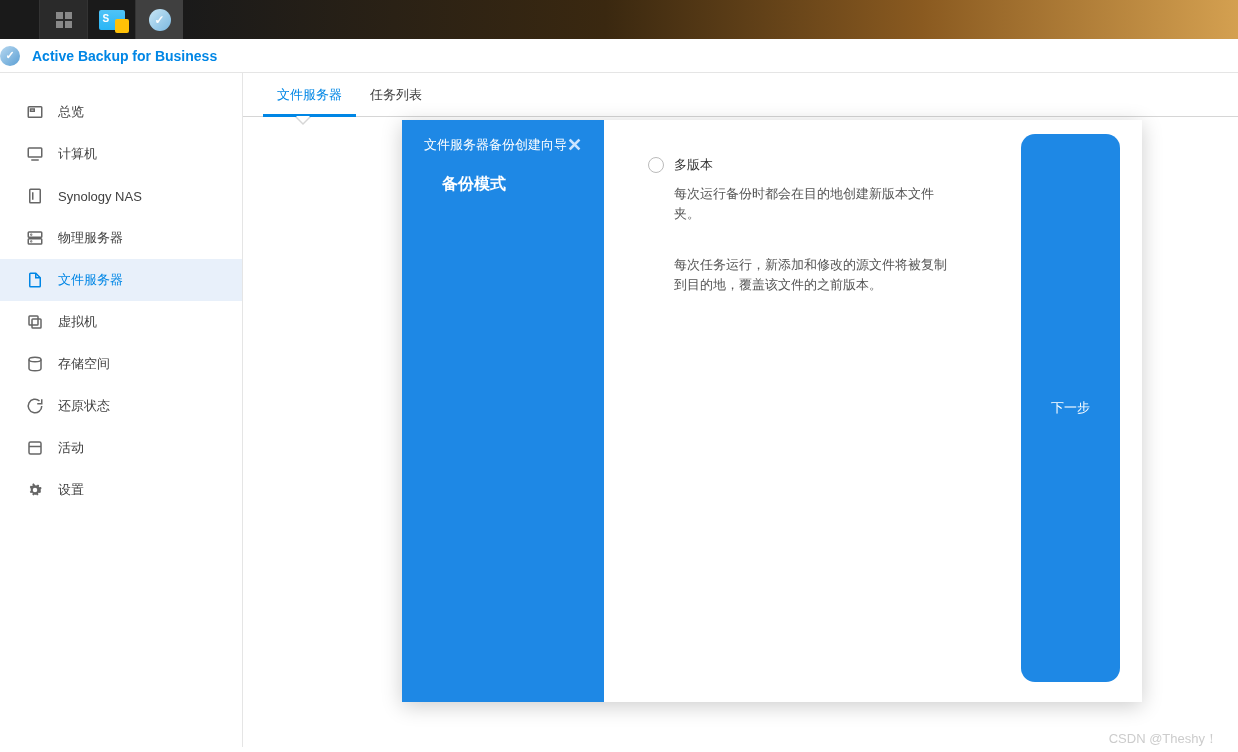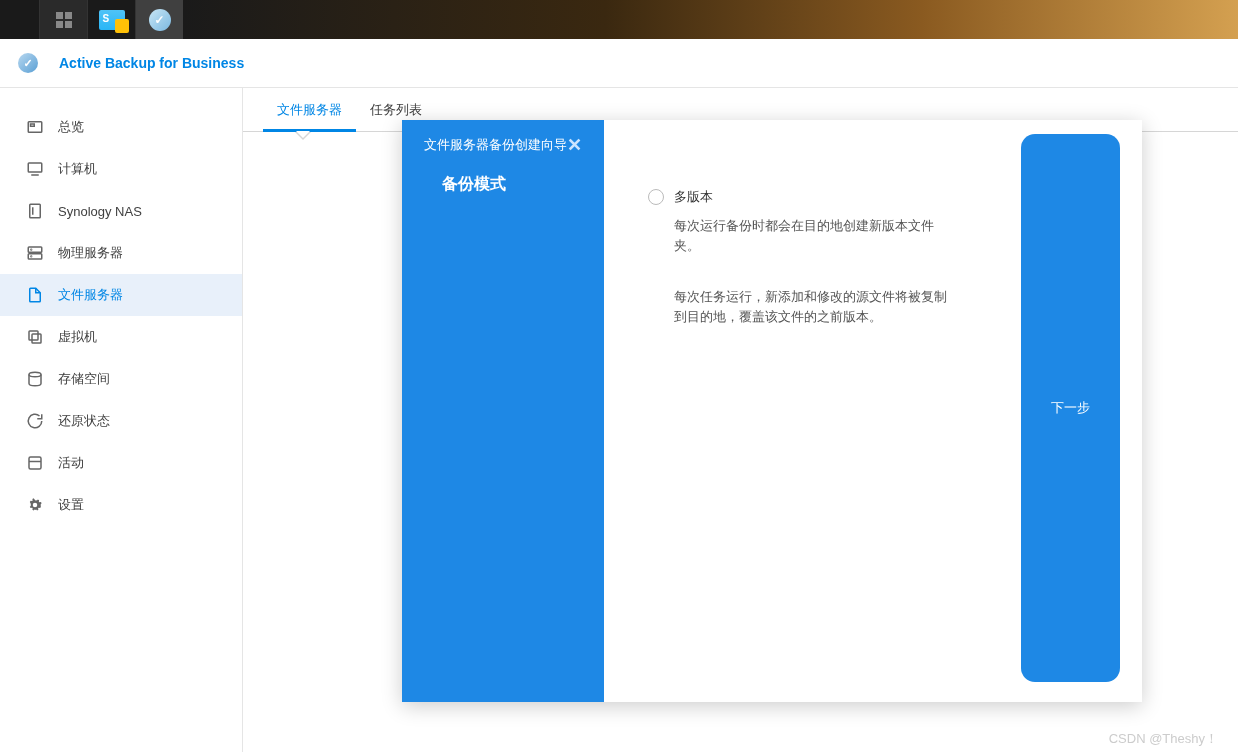--- a/index.html
+++ b/index.html
@@ -5,21 +5,21 @@
 * { margin: 0; padding: 0; box-sizing: border-box; font-family: "Microsoft YaHei", Arial, sans-serif; }
 body { background: #fff; width: 1238px; height: 752px; overflow: hidden; position: relative; }
 
 .taskbar { height: 39px; background: #1a1a1a; display: flex; align-items: stretch; }
 .taskbar-empty { width: 39px; }
 .taskbar-item { width: 48px; display: flex; align-items: center; justify-content: center; border-left: 1px solid #333; }
 .taskbar-item.apps { background: #2a2a2a; }
 .taskbar-item.active { background: #404040; }
 .taskbar-banner { flex: 1; background: linear-gradient(90deg, #1a1a1a 0%, #3a2810 40%, #8a5a20 70%, #d4a050 100%); }
 
-.app-header { height: 49px; display: flex; align-items: center; padding-left: 18px; border-bottom: 1px solid #e5e5e5; gap: 9px; }
+.app-header { height: 34px; display: flex; align-items: center; border-bottom: 1px solid #e5e5e5; }
 .app-logo { width: 20px; height: 20px; border-radius: 50%; background: linear-gradient(135deg, #b8d8f0, #5a9fd4); display: flex; align-items: center; justify-content: center; margin-right: 12px; }
 .app-logo::after { content: "✓"; color: #fff; font-size: 11px; font-weight: bold; }
 .app-title { color: #0086e5; font-size: 14px; font-weight: bold; }
 
 .main-area { display: flex; height: calc(100% - 78px); }
 .sidebar { width: 243px; padding-top: 18px; border-right: 1px solid #e5e5e5; }
 .sidebar-item { height: 42px; display: flex; align-items: center; padding-left: 26px; color: #404040; font-size: 13px; cursor: pointer; }
 .sidebar-item.active { background: #e8f0fa; color: #0086e5; }
 .sidebar-icon { width: 18px; height: 18px; margin-right: 14px; display: inline-flex; align-items: center; justify-content: center; }
 .sidebar-icon svg { width: 18px; height: 18px; }
@@ -31,21 +31,21 @@
 .tab.active::after { content: ""; position: absolute; bottom: -1px; left: 0; right: 0; height: 3px; background: #0086e5; }
 .tab-pointer { position: absolute; left: 52px; top: 44px; width: 0; height: 0; border-left: 8px solid transparent; border-right: 8px solid transparent; border-top: 8px solid #d6d6d6; }
 .tab-pointer::after { content: ""; position: absolute; top: -9px; left: -7px; border-left: 7px solid transparent; border-right: 7px solid transparent; border-top: 7px solid #fff; }
 
 .modal { position: absolute; left: 402px; top: 120px; width: 740px; height: 582px; background: #fff; box-shadow: 0 4px 20px rgba(0,0,0,0.2); display: flex; flex-direction: row; }
 .modal-header { background: #1e88e5; color: #fff; padding: 14px 22px 20px; }
 .modal-title-row { display: flex; justify-content: space-between; align-items: center; margin-bottom: 18px; }
 .modal-title { font-size: 13px; }
 .modal-close { font-size: 18px; cursor: pointer; color: #cce5ff; font-weight: bold; }
 .modal-subtitle { font-size: 16px; font-weight: bold; padding-left: 18px; }
-.modal-body { flex: 1; padding: 36px 44px; margin-top: 32px; }
+.modal-body { flex: 1; padding: 36px 44px; }
 
 .radio-option { margin-bottom: 32px; }
 .radio-row { display: flex; align-items: center; margin-bottom: 10px; cursor: pointer; }
 .radio-circle { width: 16px; height: 16px; border: 1px solid #bbb; border-radius: 50%; margin-right: 10px; position: relative; flex-shrink: 0; }
 .radio-circle.checked { border-color: #1e88e5; }
 .radio-circle.checked::after { content: ""; position: absolute; top: 3px; left: 3px; width: 8px; height: 8px; background: #1e88e5; border-radius: 50%; }
 .radio-label { font-size: 13px; color: #333; }
 .radio-desc { font-size: 13px; color: #555; margin-left: 26px; line-height: 1.5; }
 
 .modal-footer { padding: 14px 22px 20px; display: flex; justify-content: flex-end; }

